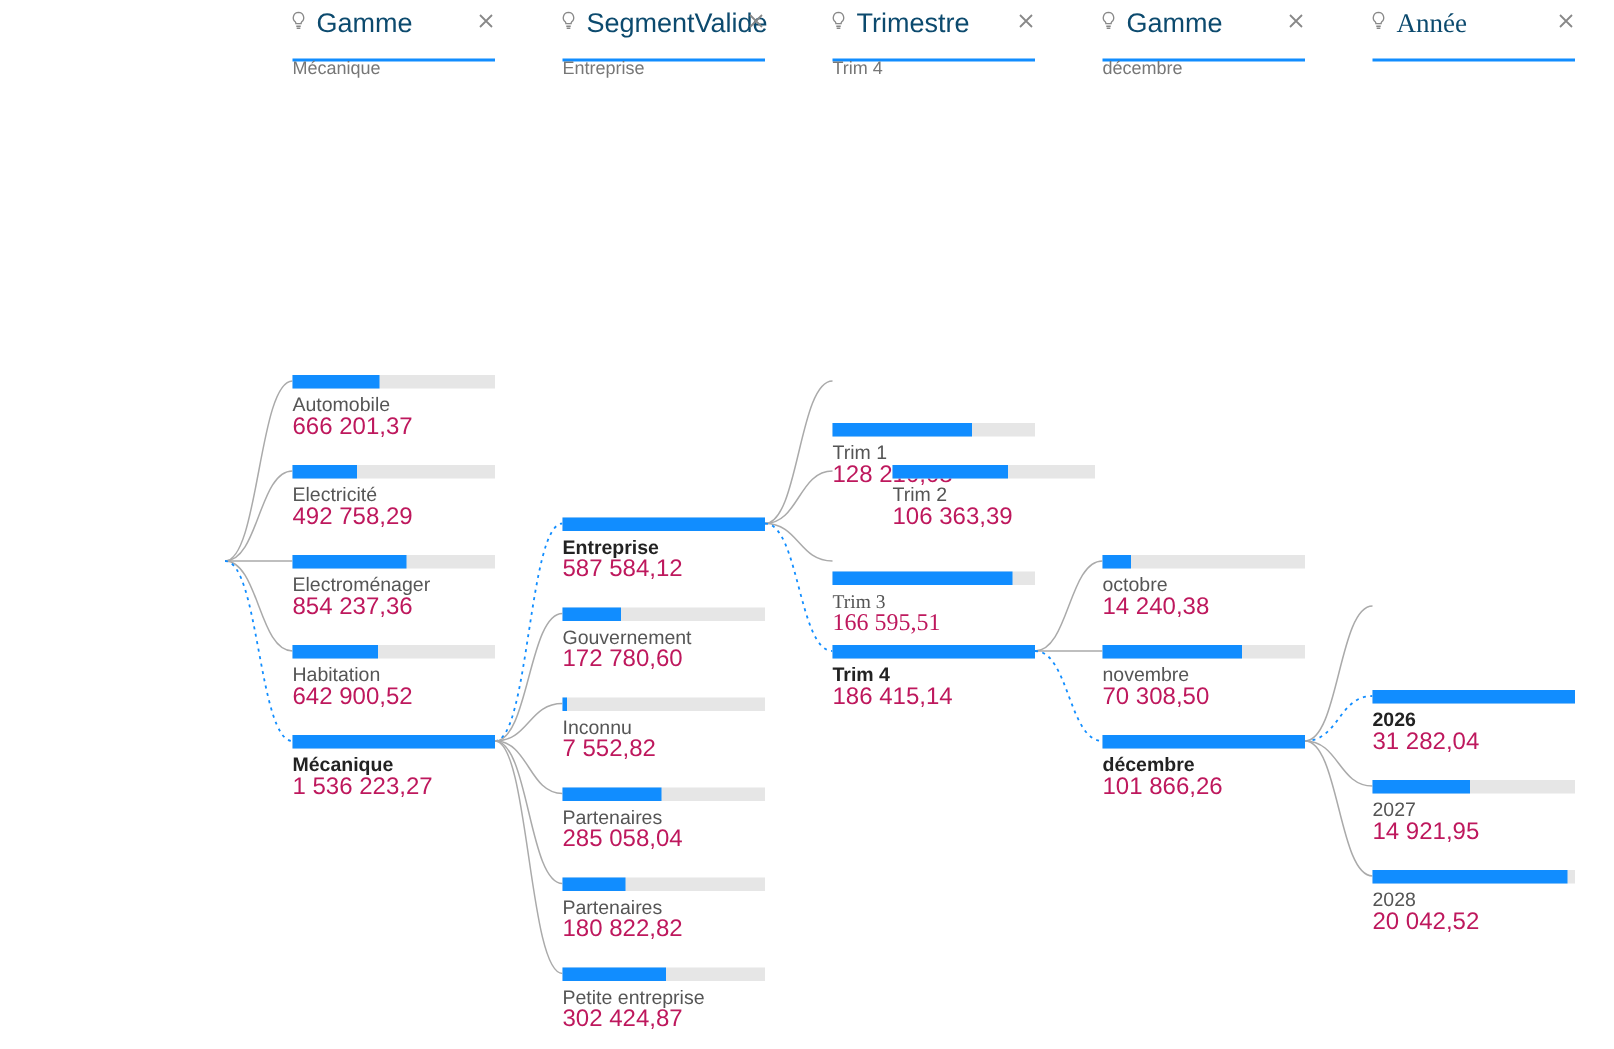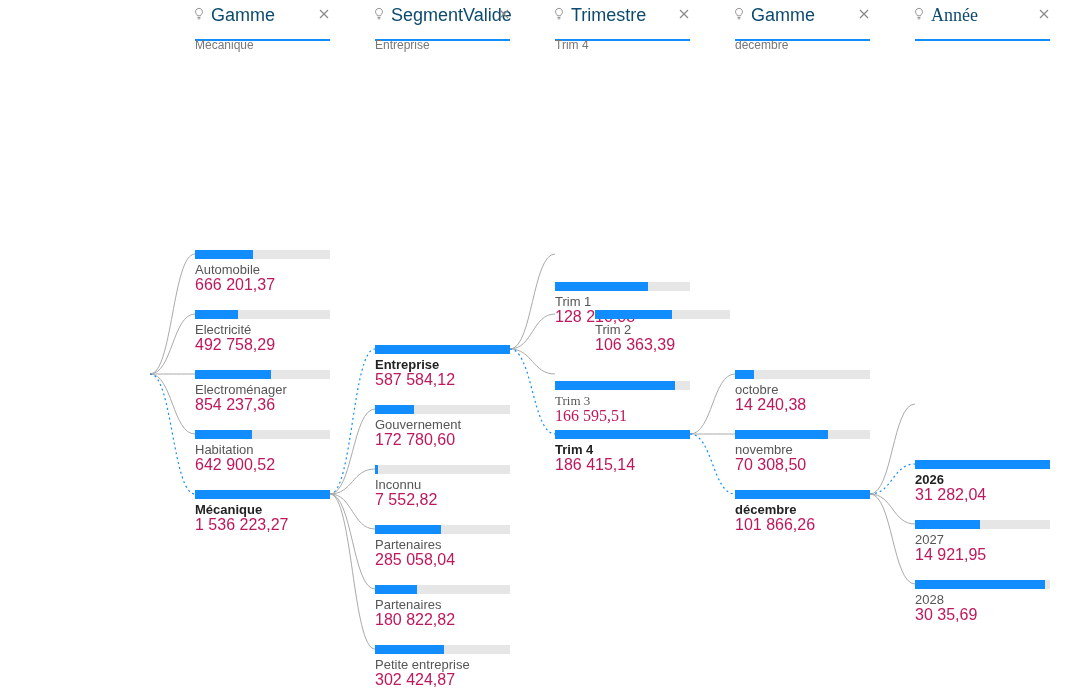--- a/index.html
+++ b/index.html
@@ -245,15 +245,15 @@
         <div class="fill" style="width:48%"></div>
       </div>
       <div class="lbl">2027</div>
       <div class="val">14 921,95</div>
     </div>
     <div class="node" style="left: 915px; top: 580px;">
       <div class="bar">
         <div class="fill" style="width:96%"></div>
       </div>
       <div class="lbl">2028</div>
-      <div class="val">30 35,69</div>
+      <div class="val">20 042,52</div>
     </div>
   </div>
 
 </body></html>

